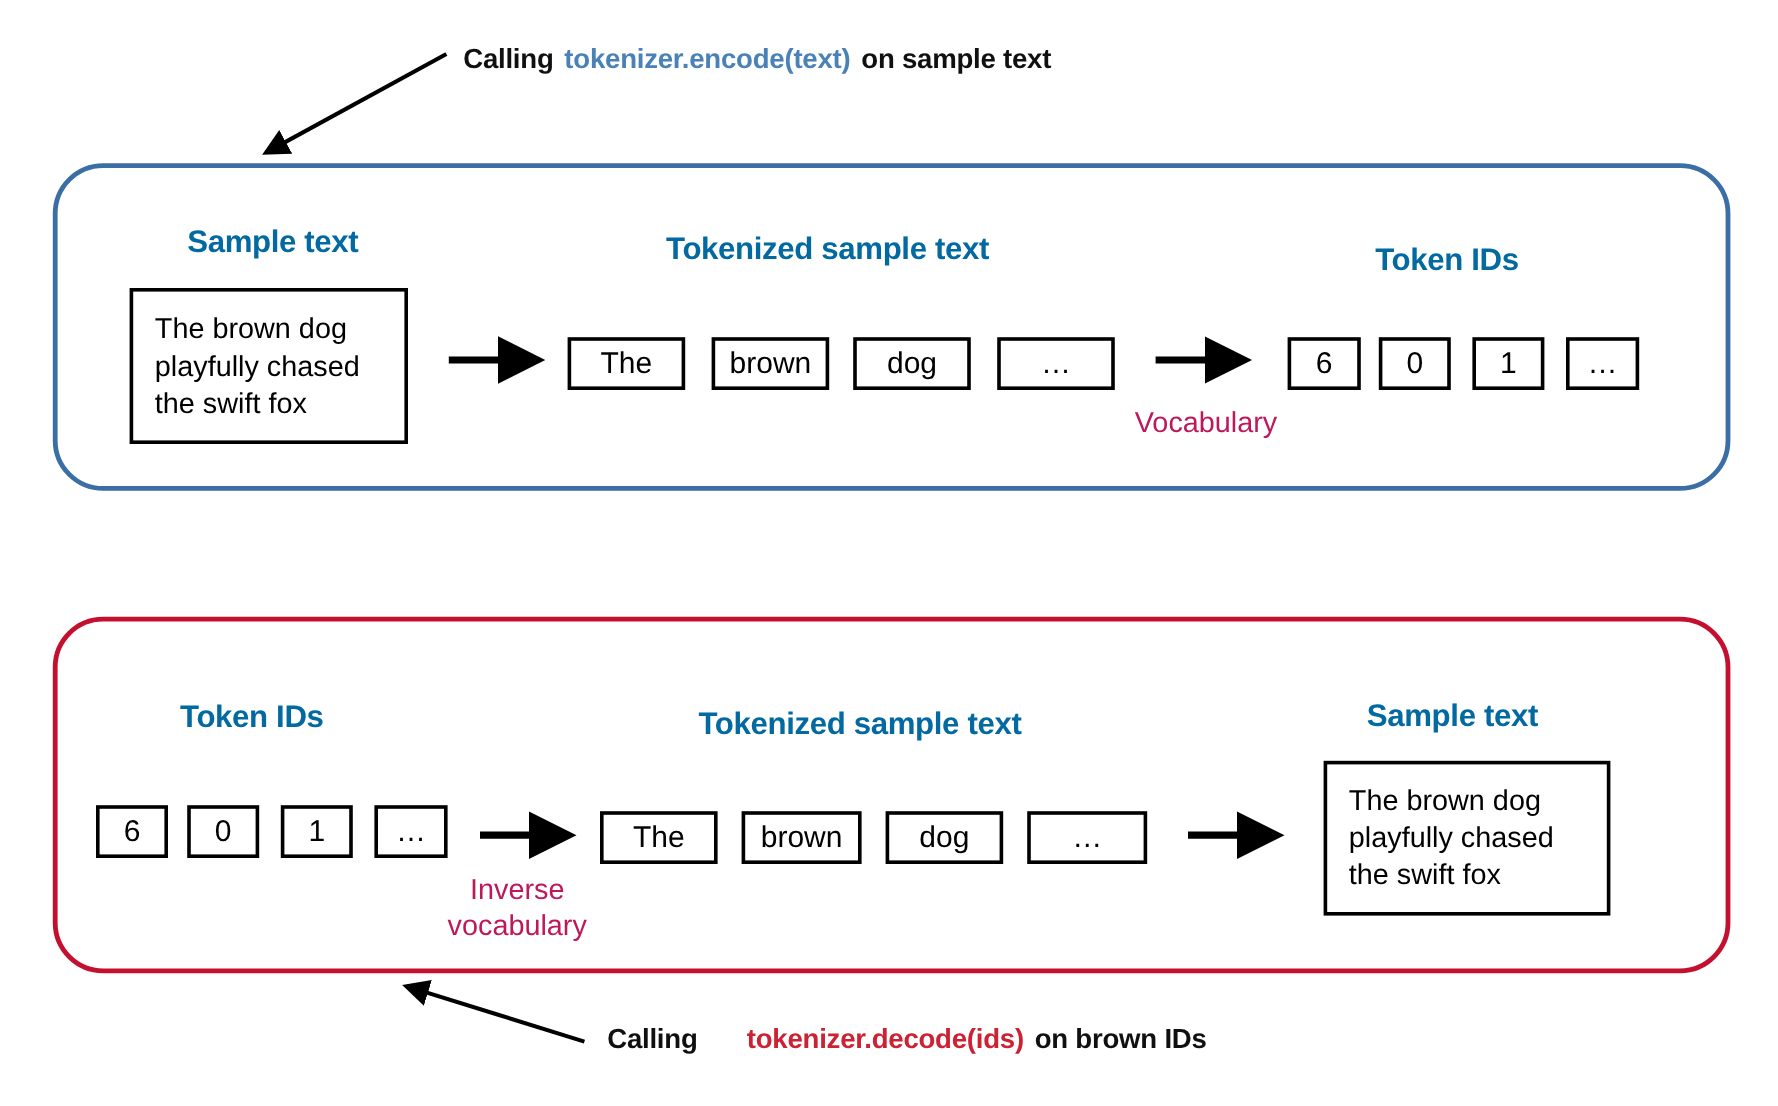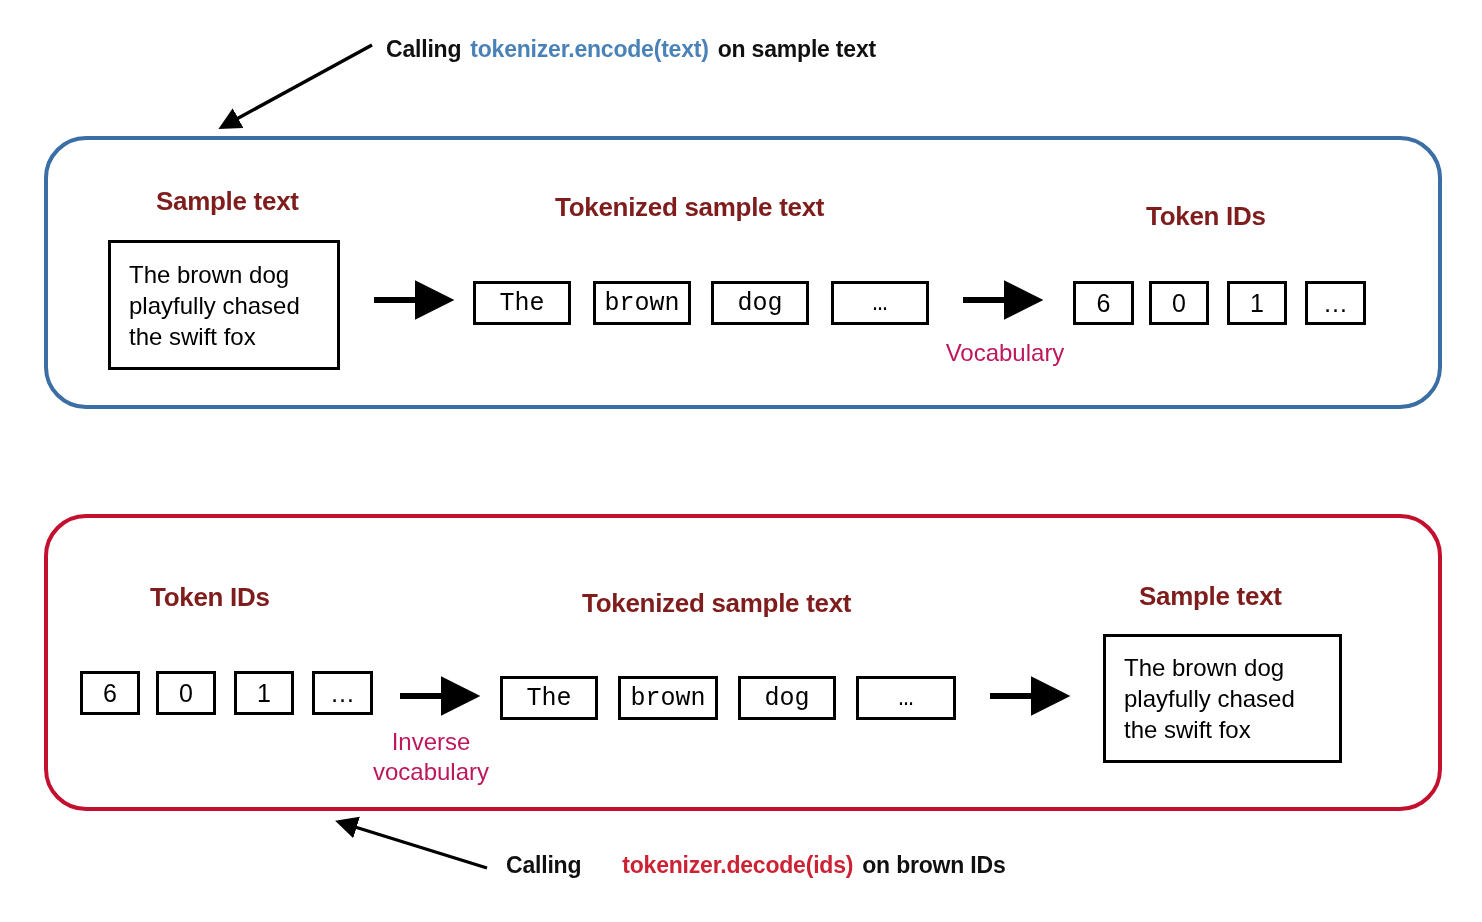--- a/index.html
+++ b/index.html
@@ -67,40 +67,39 @@
     width: 1398px;
     height: 297px;
     border: 4px solid #c4102f;
   }
 
   
   .heading {
     position: absolute;
     font-weight: bold;
     font-size: 26px;
-    color: #7f1d1d;
+    color: #0369a1;
     white-space: nowrap;
     letter-spacing: -0.3px;
   }
 
   
   .box {
     position: absolute;
     box-sizing: border-box;
     border: 3px solid #000000;
     background: #ffffff;
     display: flex;
     align-items: center;
     color: #000000;
   }
   .token-box {
     justify-content: center;
     font-size: 25px;
     height: 44px;
-    font-family: Liberation Mono, monospace;
   }
   .id-box {
     justify-content: center;
     font-size: 25px;
     height: 44px;
   }
   .text-box {
     padding: 10px 16px 10px 18px;
     font-size: 24px;
     line-height: 31px;

